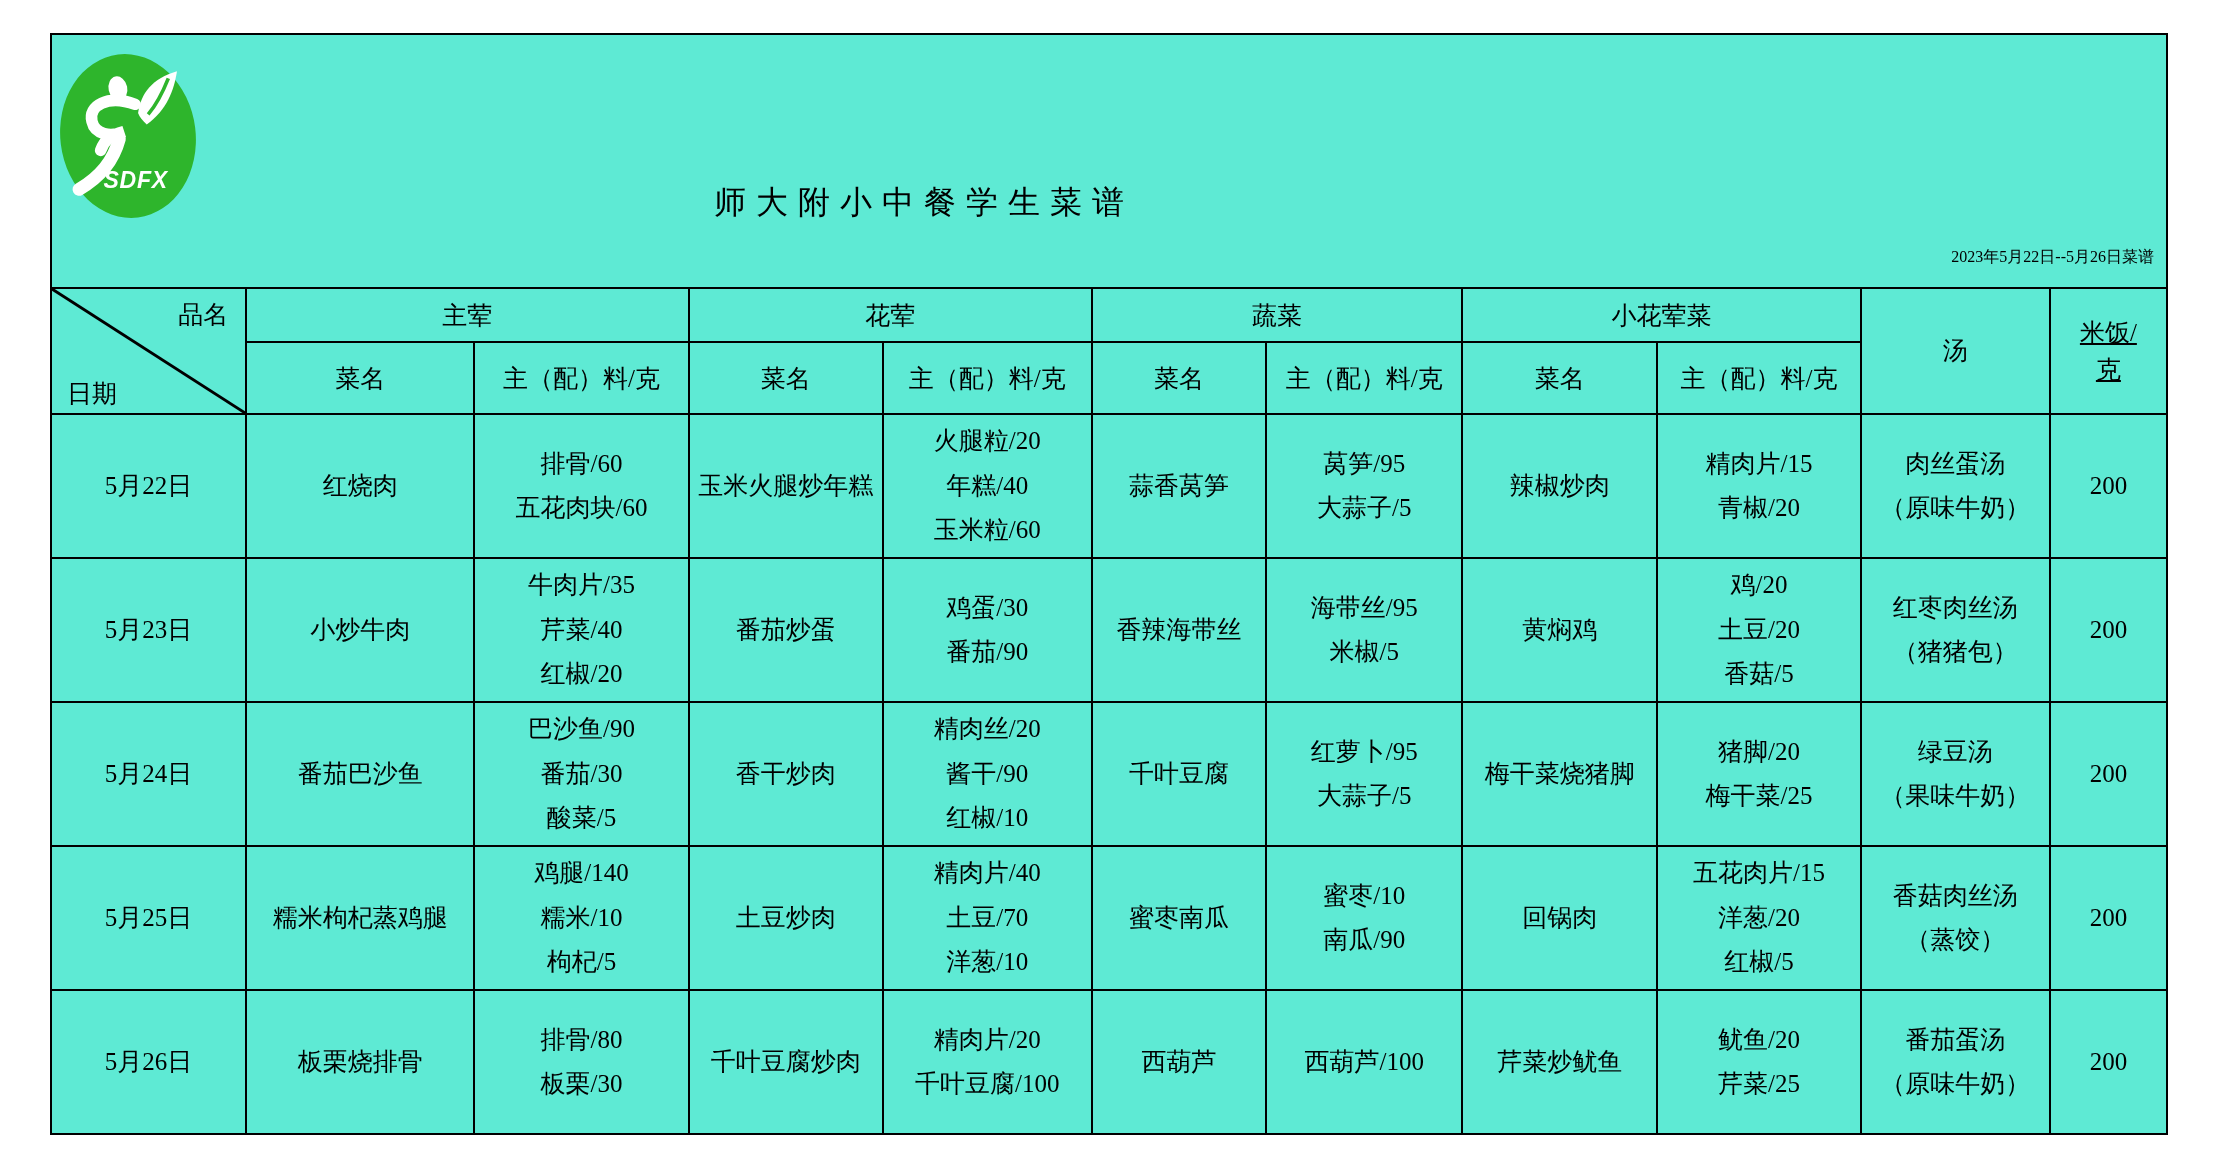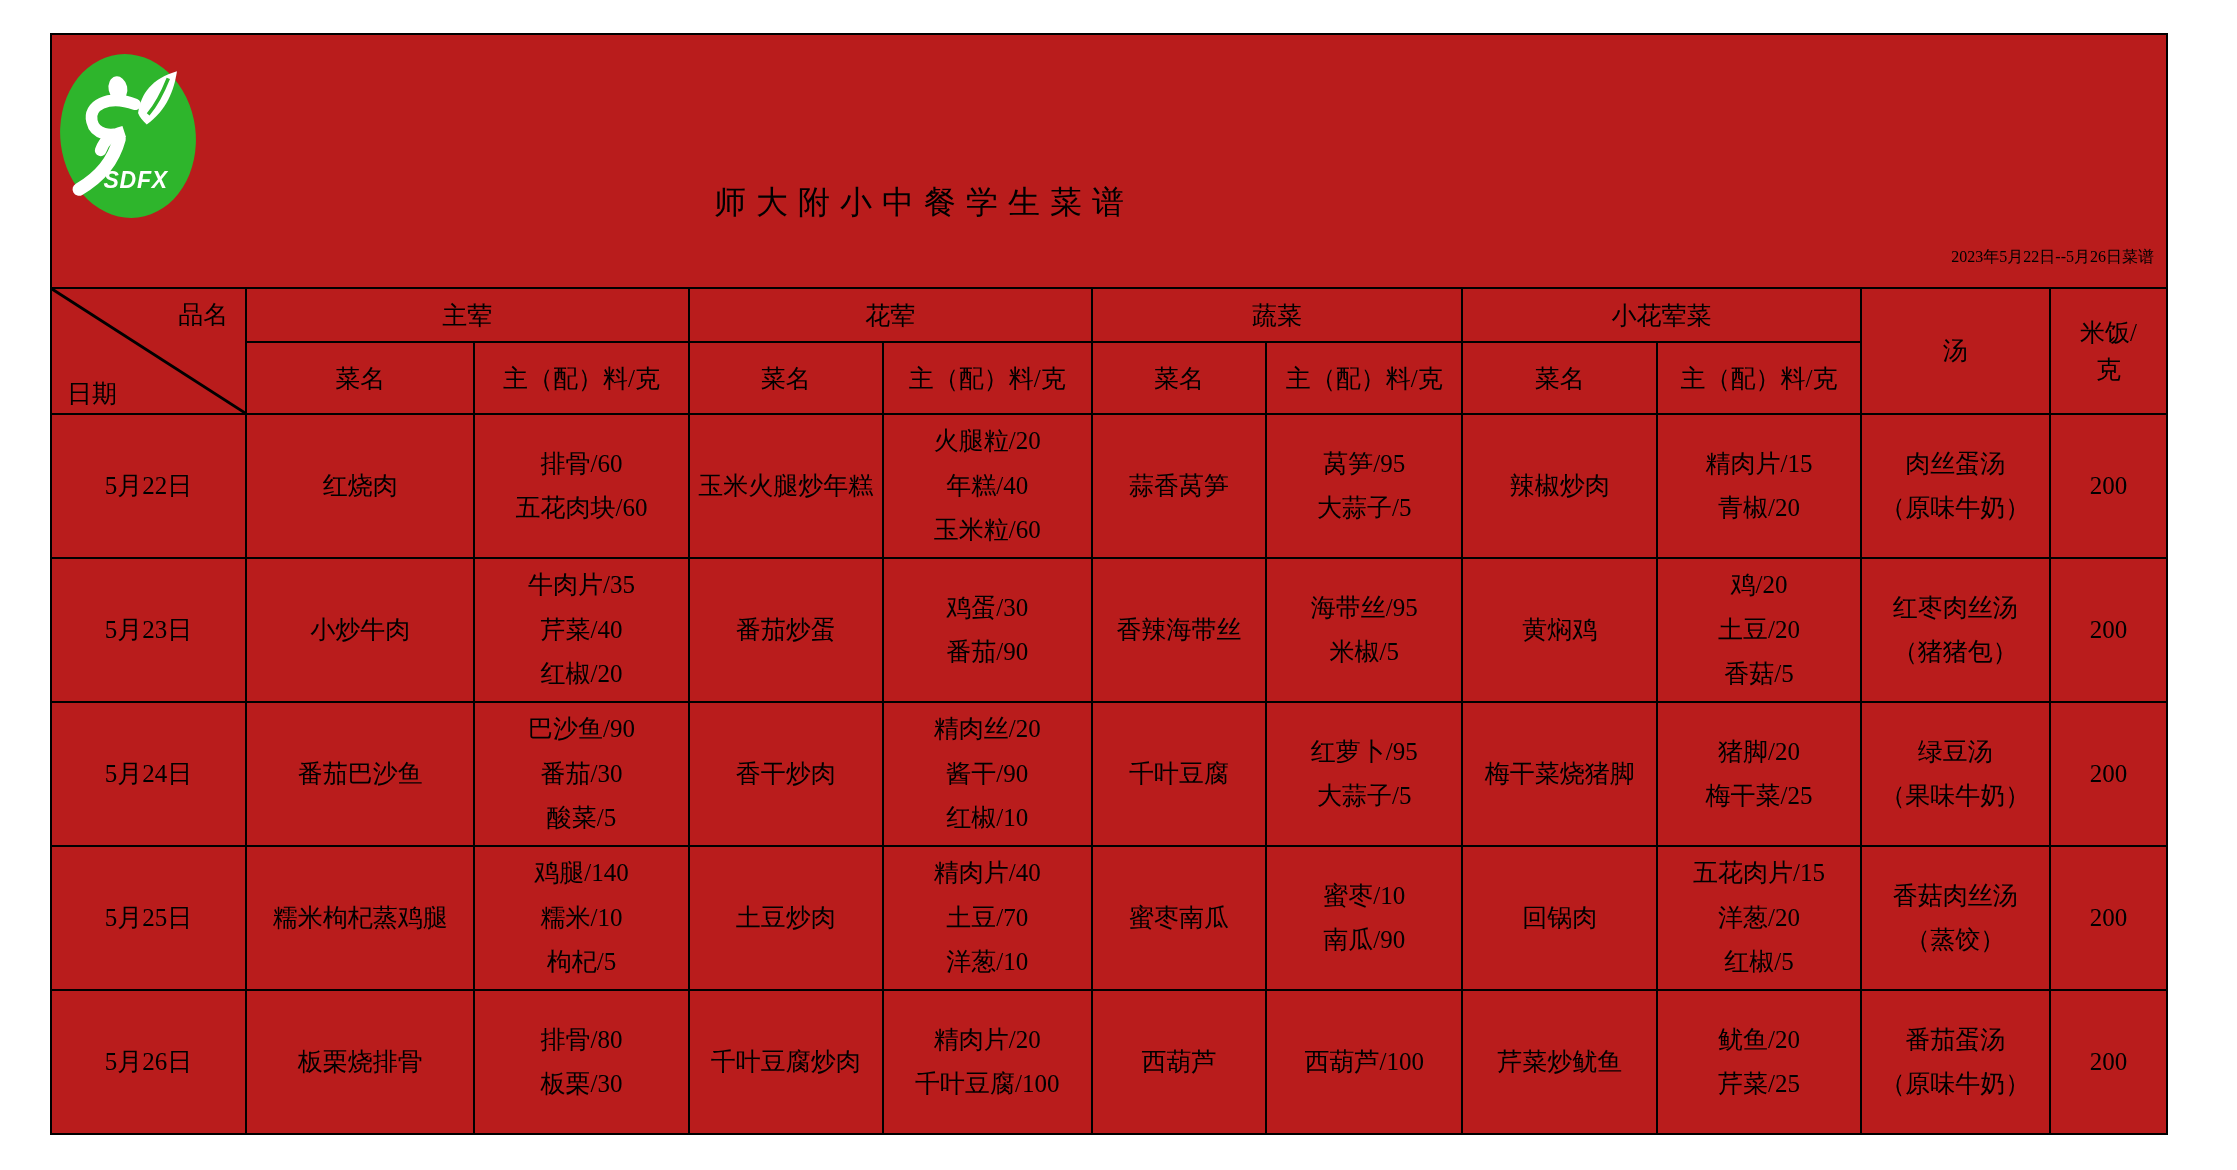--- a/index.html
+++ b/index.html
@@ -1,34 +1,34 @@
 <!DOCTYPE html>
 <html style="--logo-green: #2eb52c;"><head>
 <meta charset="utf-8">
 <style>
   * { margin:0; padding:0; box-sizing:border-box; }
   html,body { background:#fff; width:2237px; height:1170px; overflow:hidden;
               font-family:"Liberation Serif","DejaVu Serif",serif; color:#000; }
-  .sheet { position:absolute; left:50px; top:33px; width:2118px; border:2px solid #000; background:#b91c1c; }
+  .sheet { position:absolute; left:50px; top:33px; width:2118px; border:2px solid #000; background:#5eead4; }
   .top-area { position:relative; height:252px; }
   .logo { position:absolute; left:4px; top:14px; width:144px; height:174px; }
   .logo svg { width:100%; height:100%; }
   .title { position:absolute; left:662px; top:146px; font-size:32px; letter-spacing:1px; white-space:pre; }
   .date-line { position:absolute; right:12px; top:212px; font-size:16px; white-space:nowrap; }
 
   table { border-collapse:collapse; table-layout:fixed; width:calc(100% + 4px);
           margin:0 -2px -2px -2px; font-size:25px; }
   th,td { border:2px solid #000; font-weight:normal; text-align:center; vertical-align:middle;
           white-space:pre-line; padding:0 2px; overflow:hidden; }
   tr.h1 { height:54px; }
   tr.h2 { height:72px; }
   tbody tr { height:144px; }
   tbody td { line-height:1.78; }
   .soup-col { line-height:1.78; }
-  .rice-head { line-height:1.5; }
+  .rice-head { line-height:1.5;text-decoration:underline; }
 
   .corner { position:relative; padding:4px; }
   .corner svg.diag { position:absolute; left:0; top:0; width:100%; height:100%; display:block; }
   .corner .tr-label { position:absolute; top:9px; right:17px; }
   .corner .bl-label { position:absolute; bottom:3px; left:15px; }
 
   .logo-green { fill:var(--logo-green,#2eb52c); }
 </style>
 </head>
 <body>

